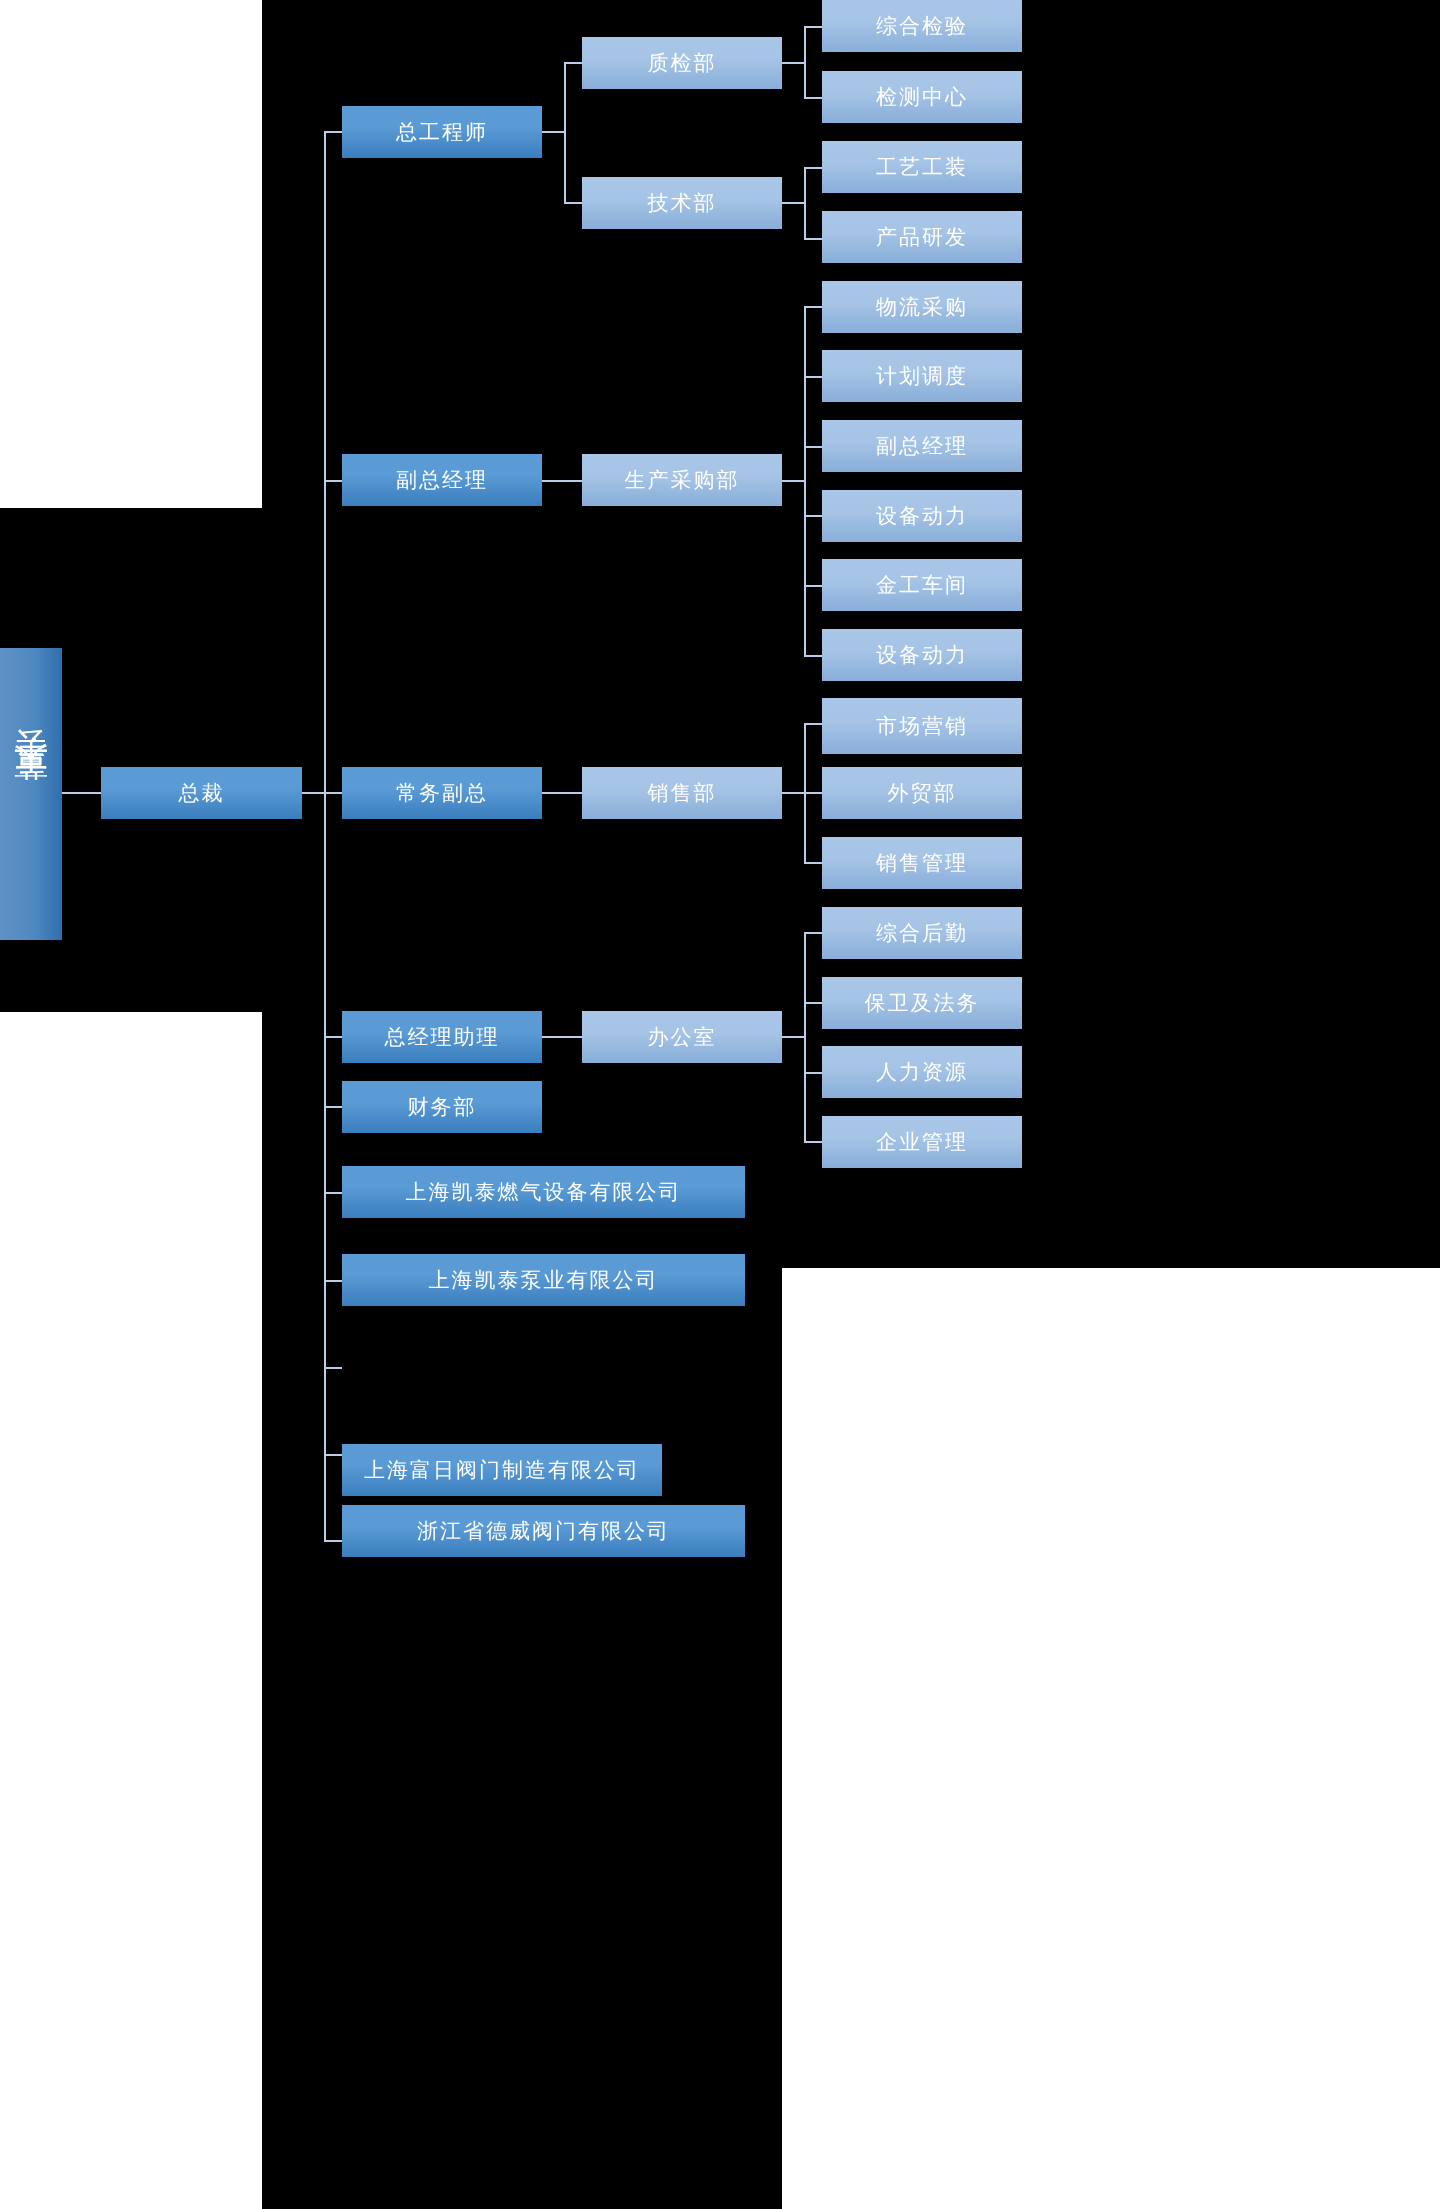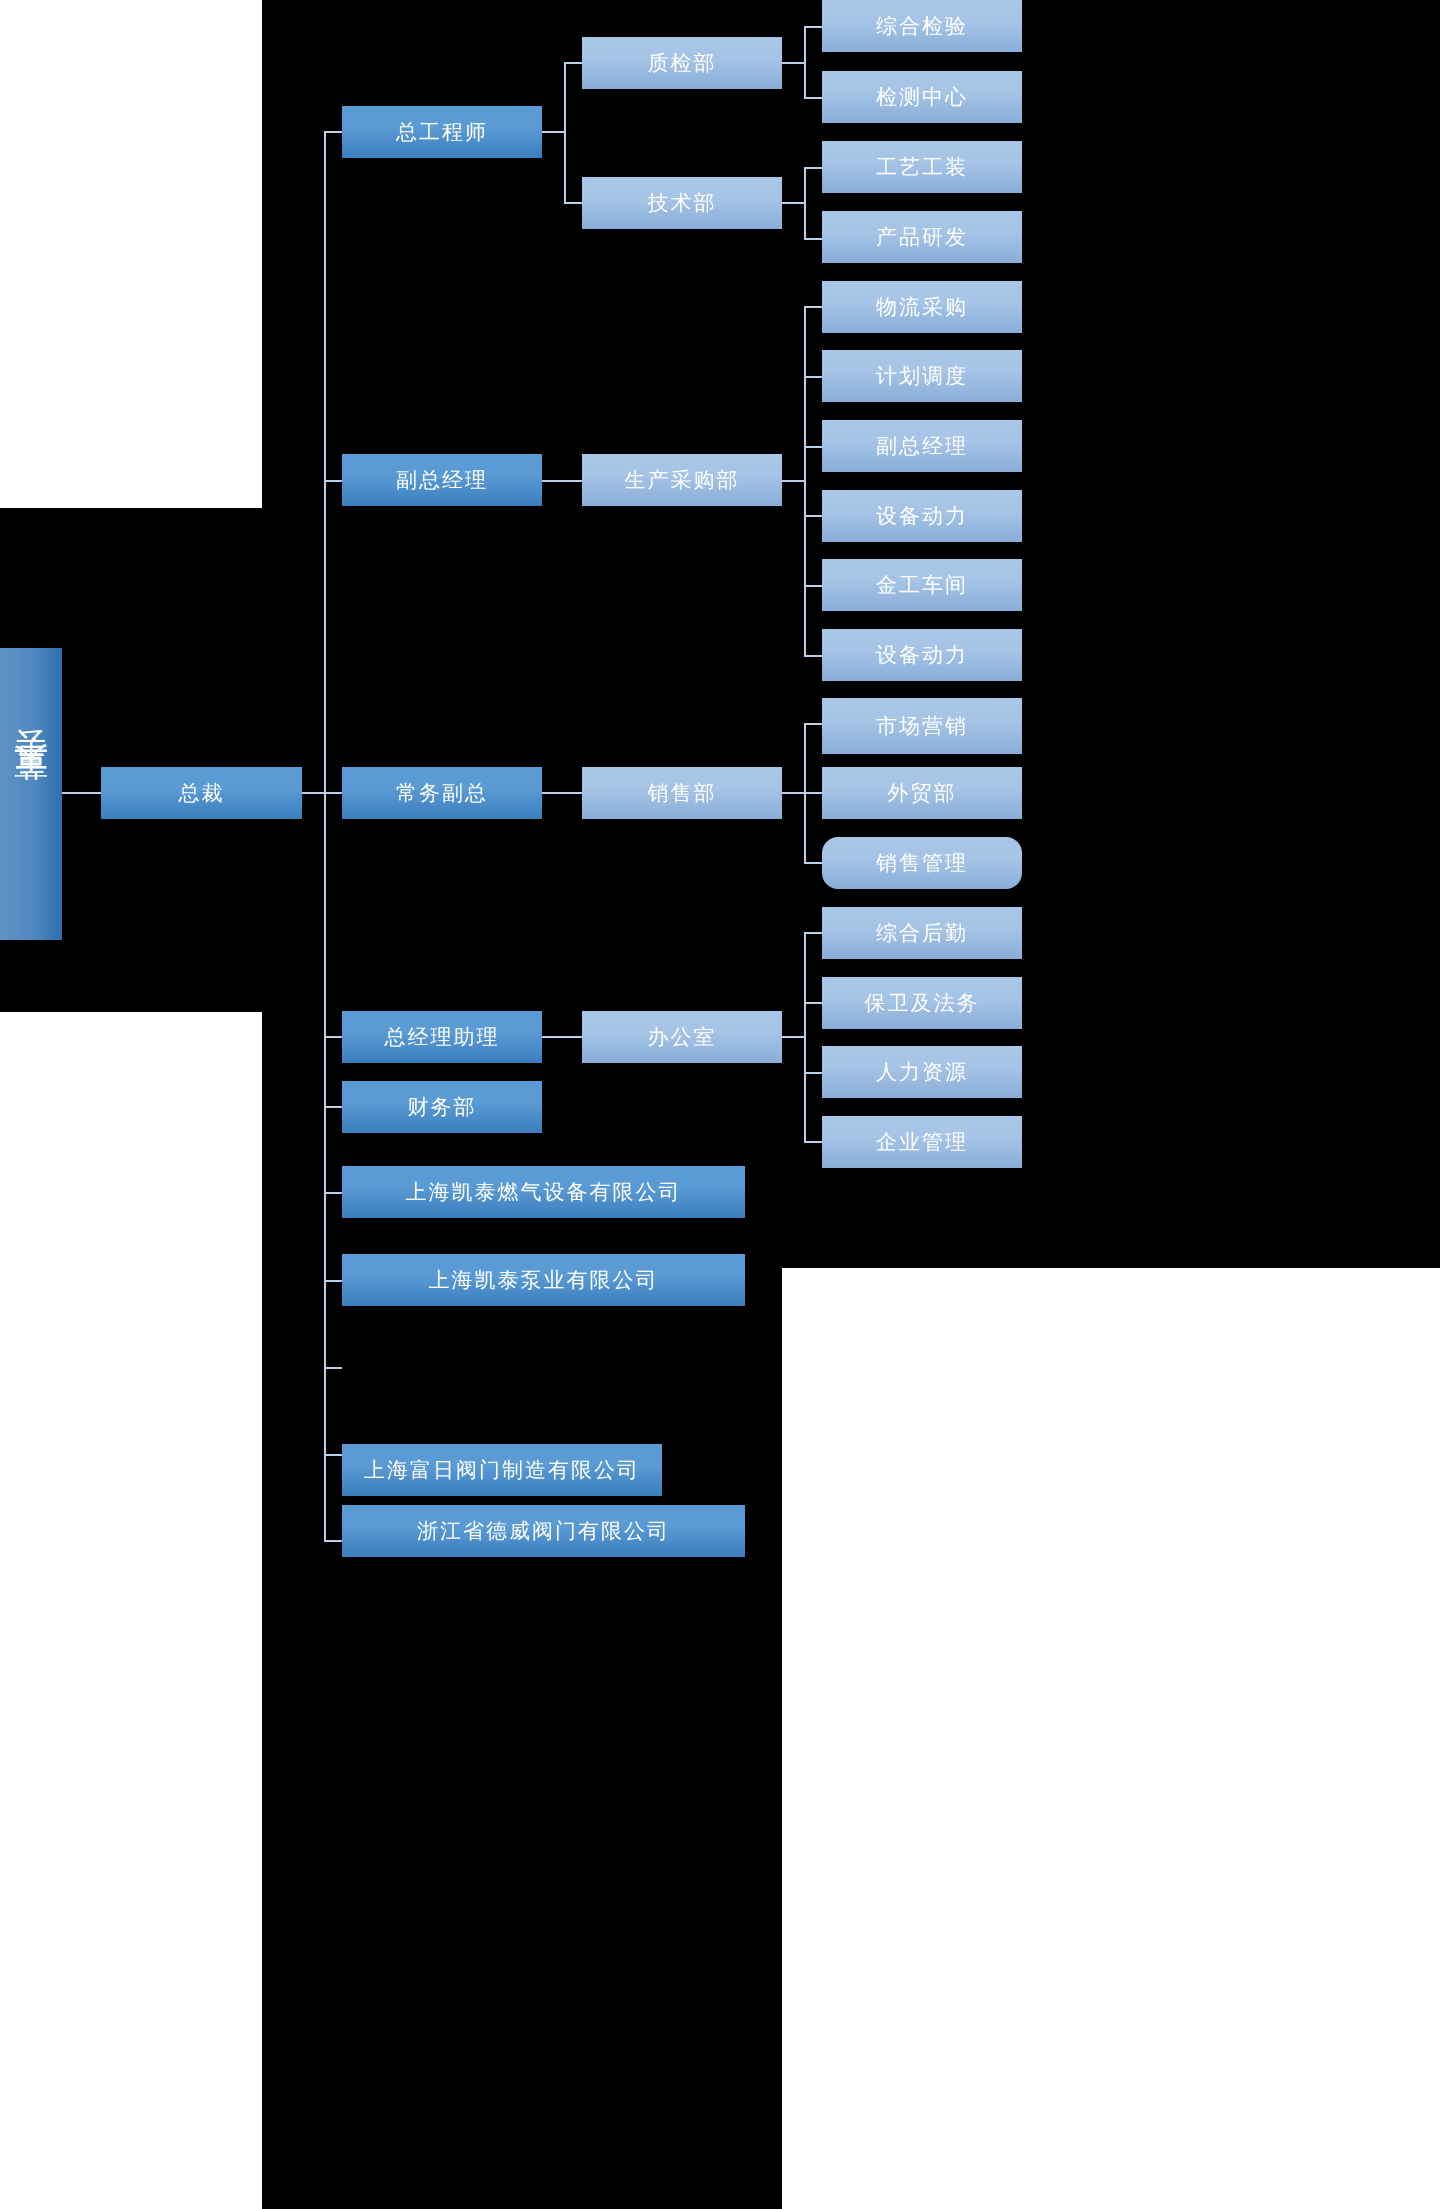--- a/index.html
+++ b/index.html
@@ -200,21 +200,21 @@
   <div class="node n-light" style="left:822px;top:629px;width:200px;height:52px;font-size:21px;">
     <span class="lbl">设备动力</span>
   </div>
 
   <div class="node n-light" style="left:822px;top:698px;width:200px;height:56px;font-size:21px;">
     <span class="lbl">市场营销</span>
   </div>
   <div class="node n-light" style="left:822px;top:767px;width:200px;height:52px;font-size:21px;">
     <span class="lbl">外贸部</span>
   </div>
-  <div class="node n-light" style="left:822px;top:837px;width:200px;height:52px;font-size:21px;border-radius:16px;">
+  <div class="node n-light" style="left:822px;top:837px;width:200px;height:52px;font-size:21px;">
     <span class="lbl">销售管理</span>
   </div>
 
   <div class="node n-light" style="left:822px;top:907px;width:200px;height:52px;font-size:21px;">
     <span class="lbl">综合后勤</span>
   </div>
   <div class="node n-light" style="left:822px;top:977px;width:200px;height:52px;font-size:21px;">
     <span class="lbl">保卫及法务</span>
   </div>
   <div class="node n-light" style="left:822px;top:1046px;width:200px;height:52px;font-size:21px;">

